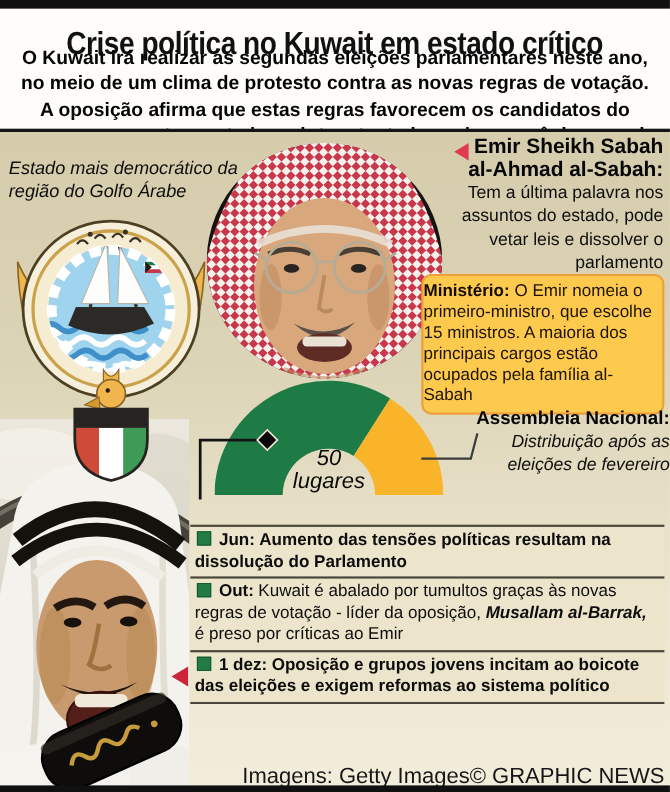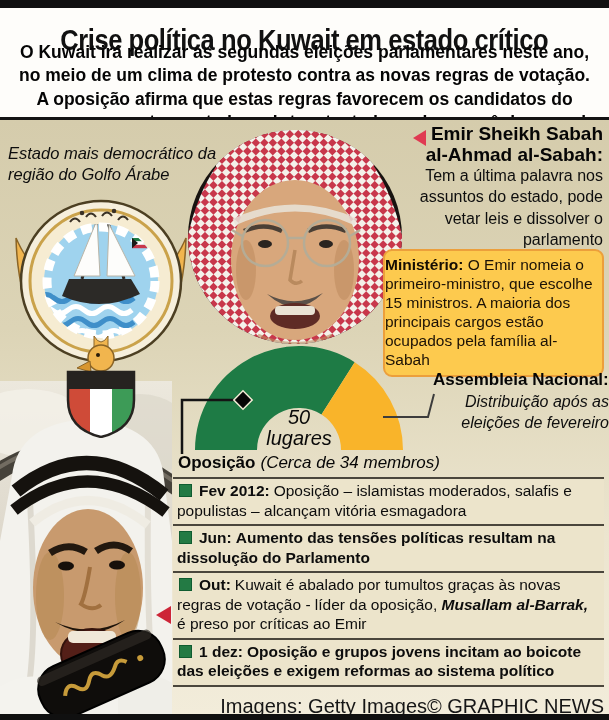--- a/index.html
+++ b/index.html
@@ -252,28 +252,22 @@
   <div class="abs structsub">Estado mais democrático da região do Golfo Árabe</div>
 
   <div class="abs tri-left tri-emir"></div>
   <div class="abs emirblock">
     <div class="emirname">Emir Sheikh Sabah al-Ahmad al-Sabah:</div>
     <div class="emirdesc">Tem a última palavra nos assuntos do estado, pode vetar leis e dissolver o parlamento</div>
   </div>
 
   <div class="abs astitle">Assembleia Nacional:</div>
   <div class="abs assub">Distribuição após as eleições de fevereiro</div>
-  <div class="abs opplabel">
-    <b>Oposição</b><i>(Cerca de 34 membros)</i>
-  </div>
 
   <div class="abs rows">
-    <div class="t-row">
-      <span class="bullet"></span><span class="t-date">Fev 2012:</span><span class="t-text">Oposição – islamistas moderados, salafis e populistas – alcançam vitória esmagadora</span>
-    </div>
     <div class="t-row allbold">
       <span class="bullet"></span><span class="t-date">Jun:</span><span class="t-text">Aumento das tensões políticas resultam na dissolução do Parlamento</span>
     </div>
     <div class="t-row">
       <span class="bullet"></span><span class="t-date">Out:</span><span class="t-text"><span>Kuwait é abalado por tumultos graças às novas regras de votação - líder da oposição, </span><span class="t-em">Musallam al-Barrak,</span><span> é preso por críticas ao Emir</span></span>
     </div>
     <div class="t-row allbold">
       <span class="bullet"></span><span class="t-date">1 dez:</span><span class="t-text">Oposição e grupos jovens incitam ao boicote das eleições e exigem reformas ao sistema político</span>
     </div>
   </div>

